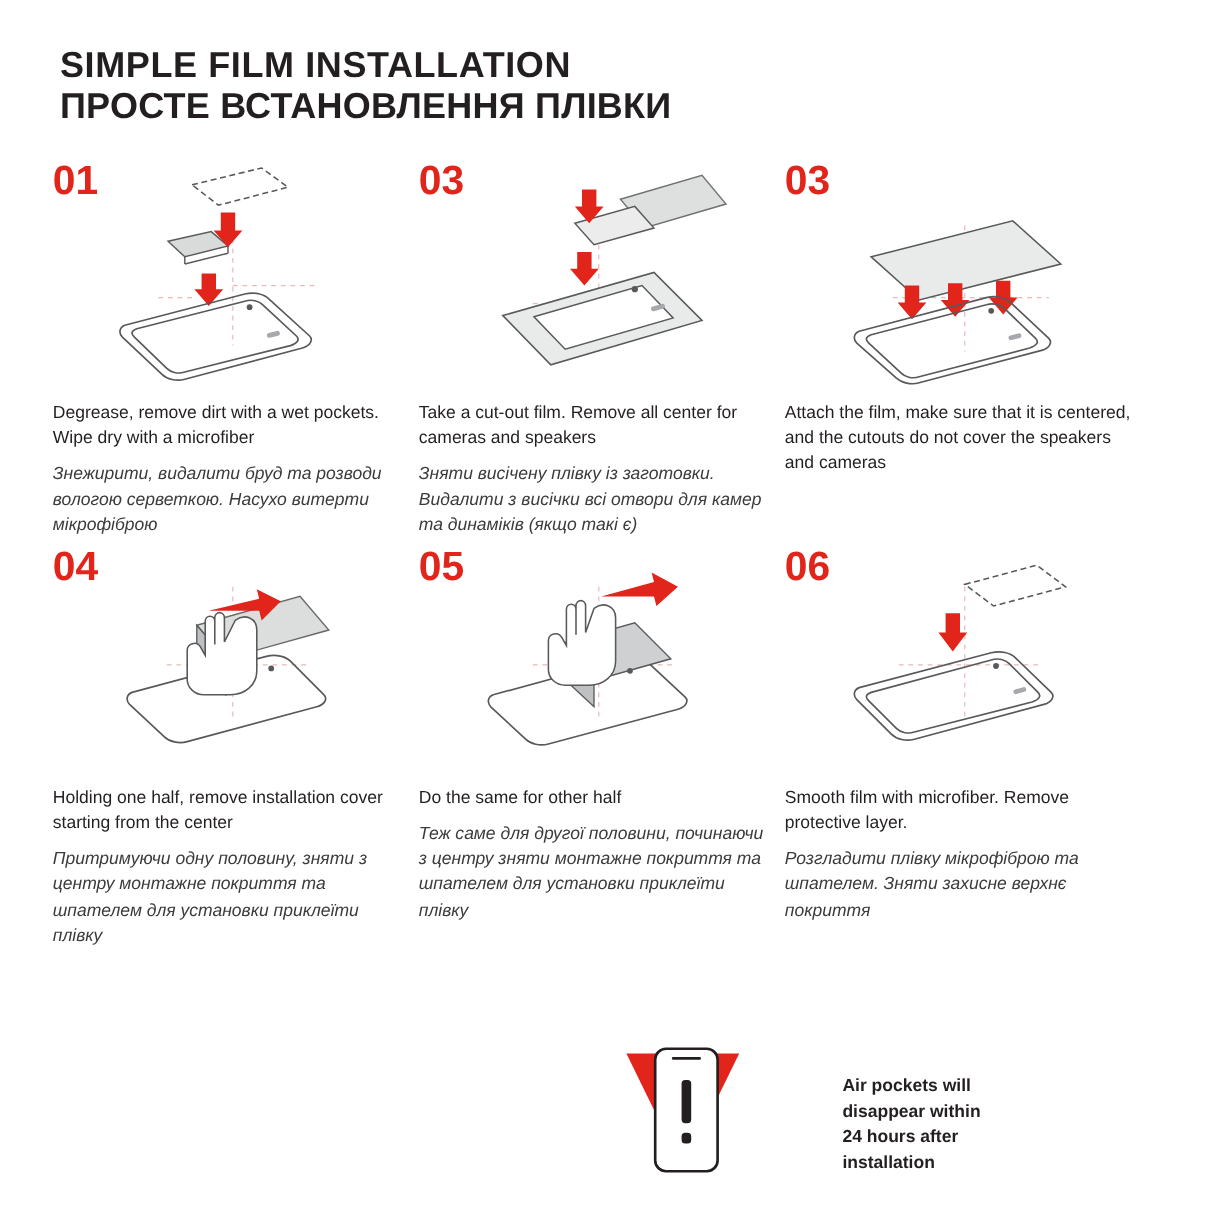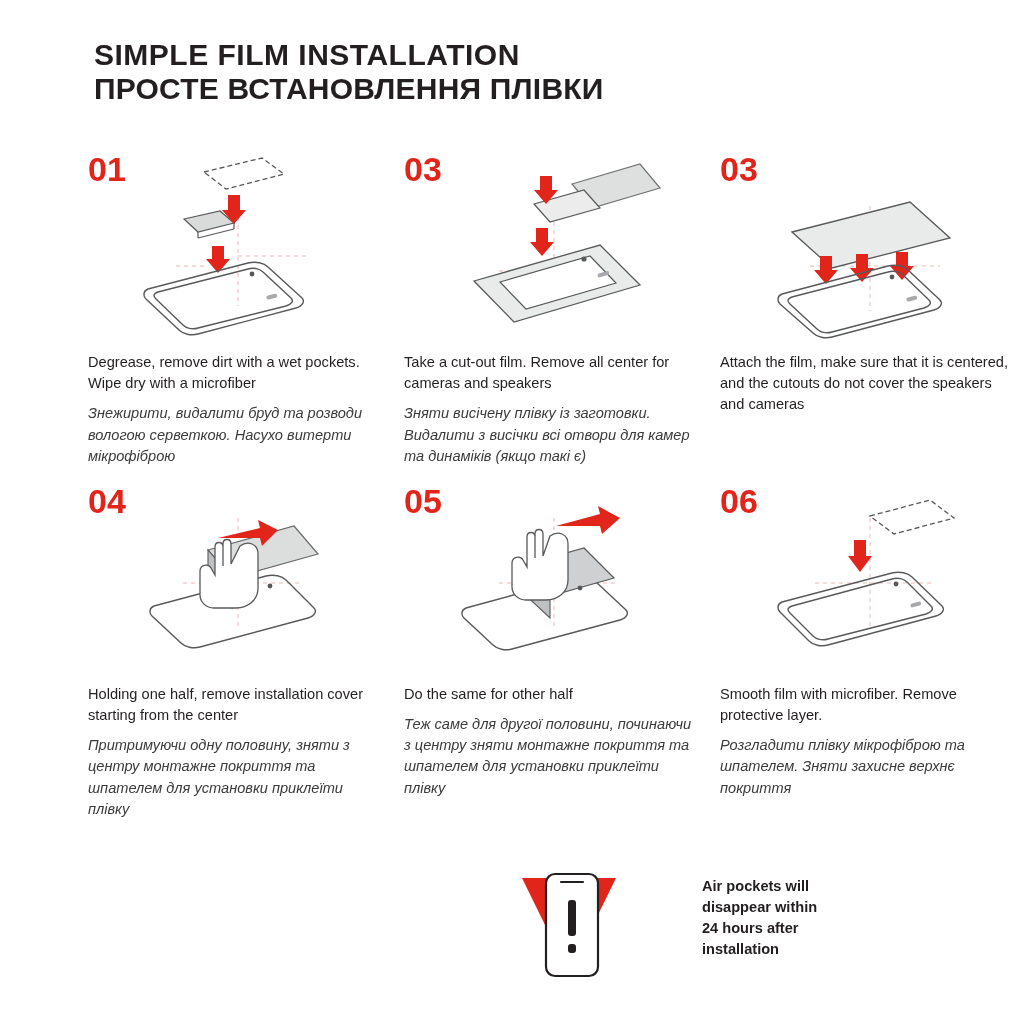--- a/index.html
+++ b/index.html
@@ -14,21 +14,21 @@
     color: #231f20;
     position: relative;
     overflow: hidden;
   }
   .page {
     position: absolute;
     left: 0; top: 0;
     width: 872px;
     height: 1024px;
     box-sizing: border-box;
-    padding: 40px 56px 0 88px;
+    padding: 40px 56px 0 44px;
   }
   
   .header {
     margin-left: 6px;
   }
   .title-en {
     font-size: 30px;
     font-weight: bold;
     letter-spacing: 0.5px;
     line-height: 1.02;
@@ -40,26 +40,25 @@
     font-size: 30px;
     font-weight: bold;
     letter-spacing: 0.2px;
     line-height: 1.05;
     color: #231f20;
     text-transform: uppercase;
     margin: 2px 0 0 0;
   }
   
   .grid {
-    margin-top: 42px;
+    margin-top: 24px;
     display: grid;
     grid-template-columns: 305px 305px 305px;
     column-gap: 0px;
     row-gap: 0px;
-    gap: 11px;
   }
   .cell {
     width: 305px;
     box-sizing: border-box;
     padding-right: 16px;
   }
   .art {
     position: relative;
     height: 200px;
     width: 290px;
@@ -92,21 +91,21 @@
     font-style: italic;
     margin: 9px 0 0 0;
   }
   
   .footer {
     position: absolute;
     left: 56px;
     right: 40px;
     bottom: 44px;
     display: flex;
-    align-items: flex-start;
+    align-items: flex-end;
   }
   .footer-art {
     width: 180px;
     flex: 0 0 180px;
     position: relative;
     height: 110px;
     margin-left: 460px;
   }
   .footer-text {
     flex: 1 1 auto;

